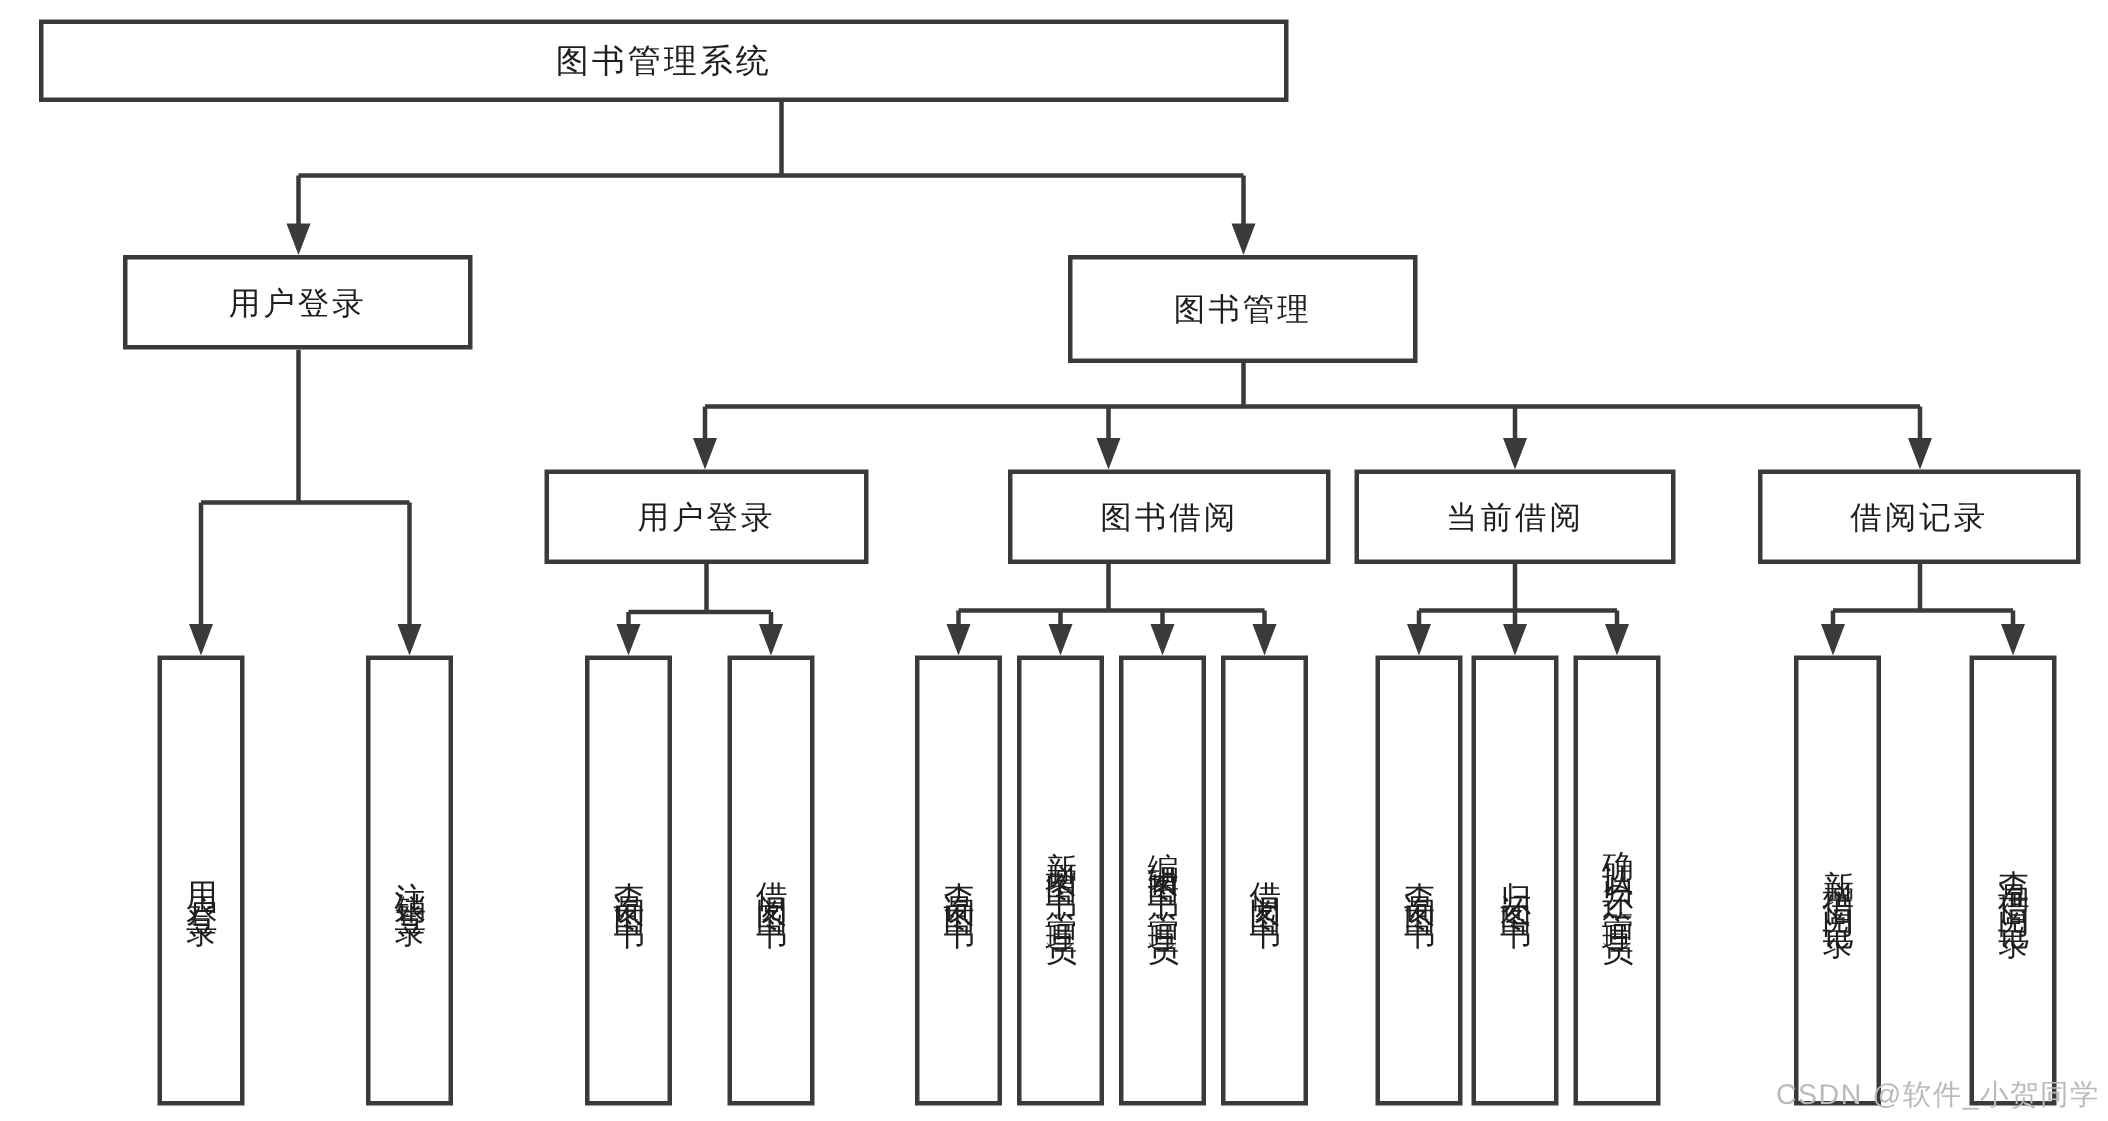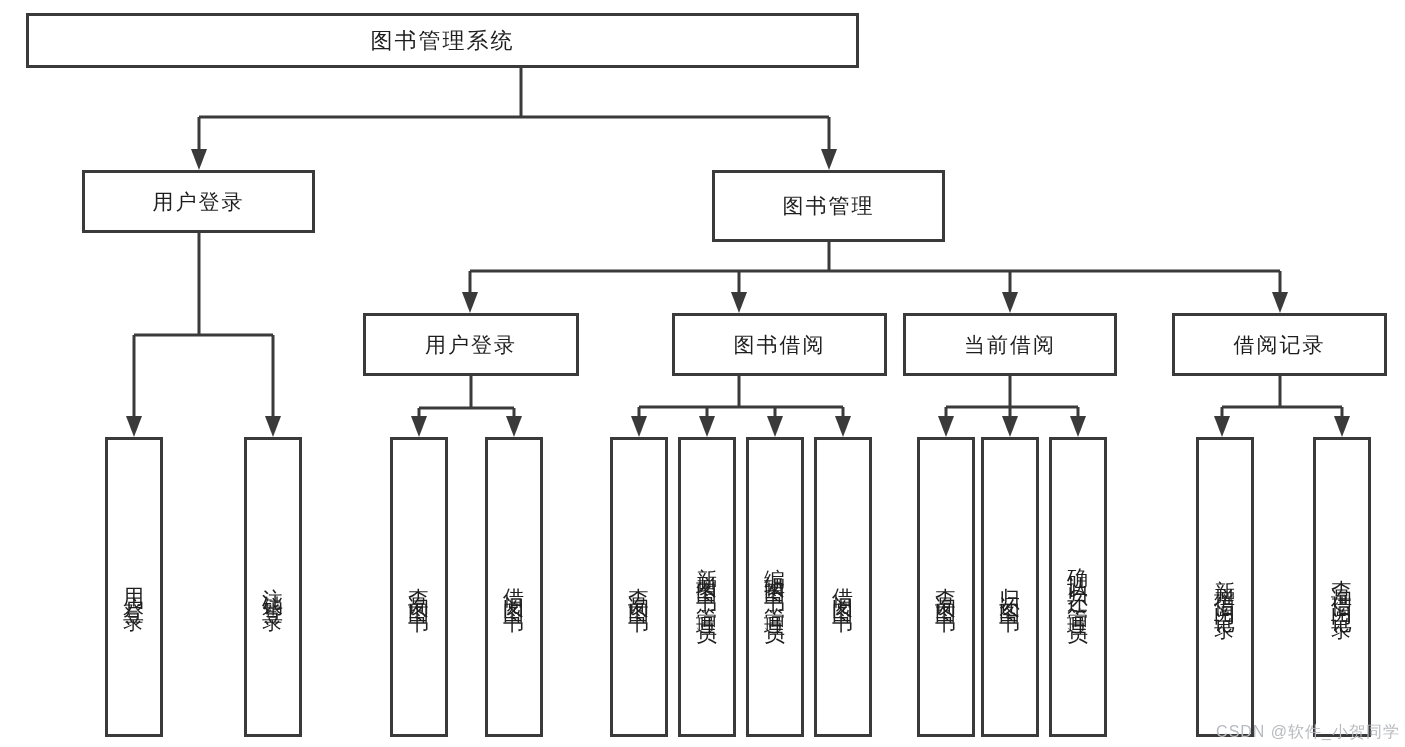--- a/index.html
+++ b/index.html
@@ -33,21 +33,21 @@
     writing-mode:vertical-rl;
     text-orientation:mixed;
     letter-spacing:8px;
     font-size:21px;
     line-height:1;
   }
   .watermark{
     position:absolute;
     right:5px;bottom:4px;
     z-index:3;
-    font-size:16px;
+    font-size:19px;
     color:#b7babe;
     letter-spacing:1px;
     white-space:nowrap;
   }
 </style>
 </head>
 <body>
 
 <div class="canvas">
 

